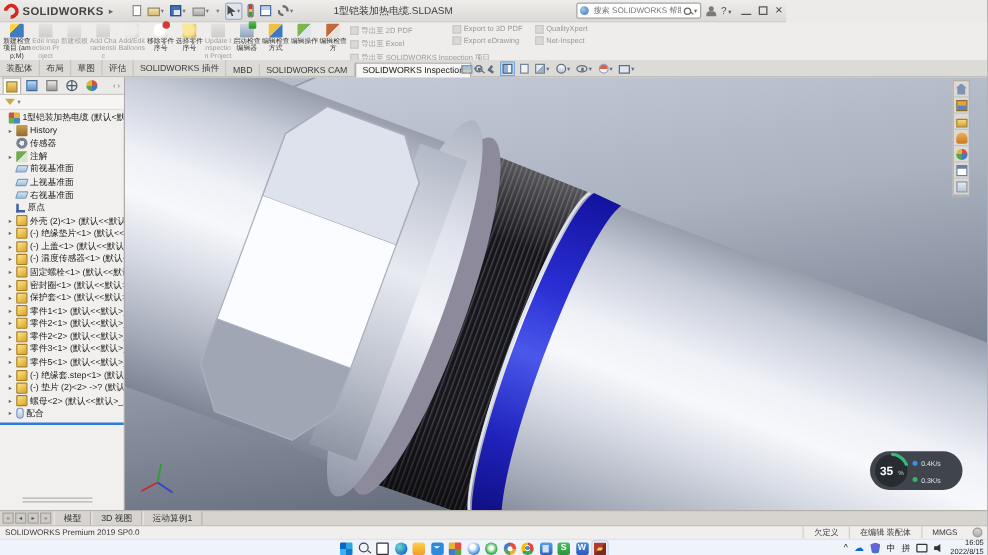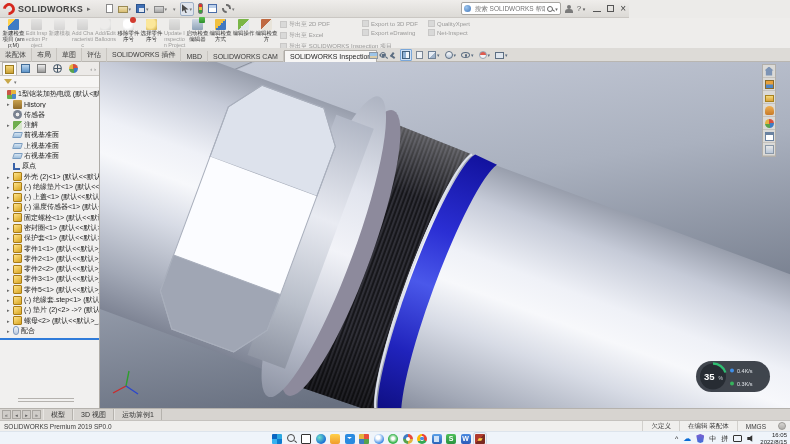--- a/index.html
+++ b/index.html
@@ -221,20 +221,21 @@
         <span class="qa-it qa-rebuild">
           <i></i>
         </span>
         <span class="qa-it qa-props">
           <i></i>
         </span>
         <span class="qa-it qa-options dd">
           <i></i>
         </span>
       </div>
+    <div class="tb-title">1型铠装加热电缆.SLDASM</div>
     <div class="tb-right">
       <div class="searchbox">
         <span class="sb-ic"></span>
         <input placeholder="搜索 SOLIDWORKS 帮助" style="">
         <span class="mag"></span>
         <span class="sdd">▾</span>
       </div>
       <span class="user-ic"></span>
       <span class="help-ic">?</span>
       <div class="winbtns">

